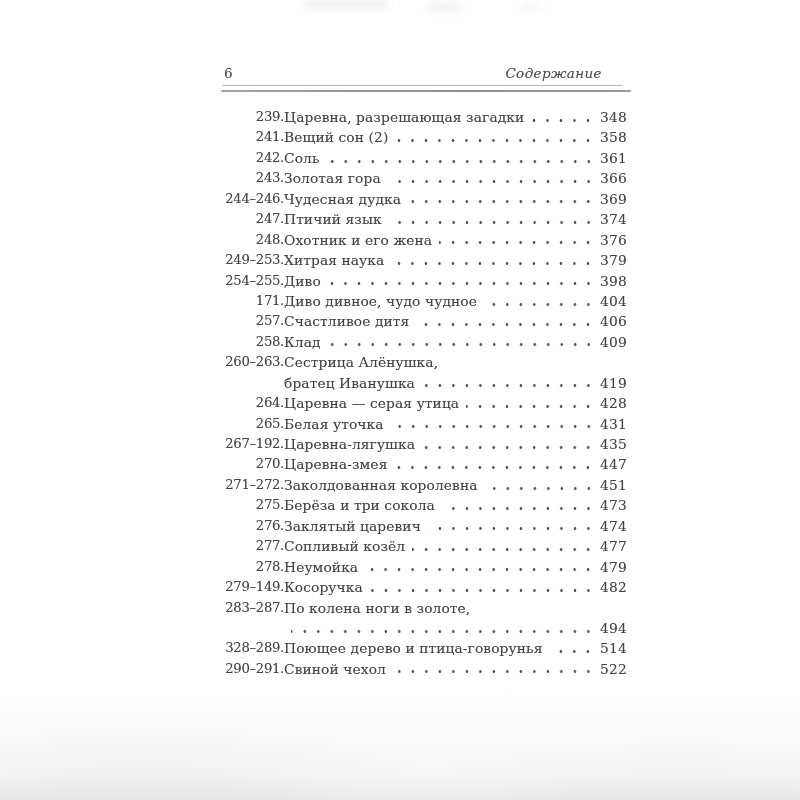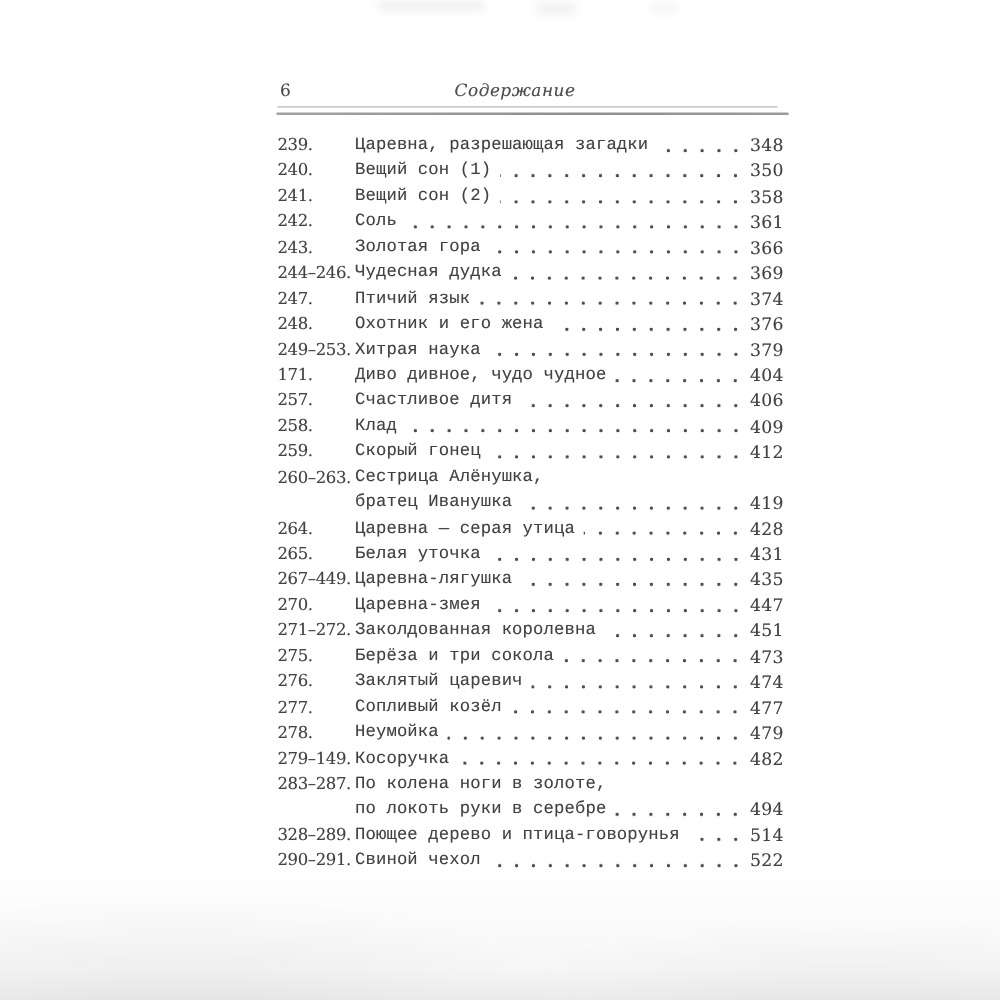--- a/index.html
+++ b/index.html
@@ -25,41 +25,42 @@
     position: absolute; left: 222px; top: 63px; width: 404px; height: 20px;
     color: #4d4d4d;
   }
   .folio {
     position: absolute; left: 2px; top: 2px;
     font-size: 13.5px; letter-spacing: .3px;
     text-shadow: 0 0 .6px rgba(70,70,70,.4);
   }
   .running-title {
     position: absolute; left: 0; top: 2px; width: 380px;
-    text-align: center; font-style: italic; font-size: 13.5px; letter-spacing: .4px;
+    text-align: right; font-style: italic; font-size: 13.5px; letter-spacing: .4px;
     text-shadow: 0 0 .6px rgba(70,70,70,.4);
   }
   .rule { position: absolute; }
   .rule1 { left: 222px; top: 85px; width: 400px; height: 1px; background: #b8b8b8; }
   .rule2 { left: 221px; top: 90px; width: 410px; height: 2px;
            background: linear-gradient(90deg, #a3a3a3, #8f8f8f 60%, #9b9b9b); border-radius: 1px; }
 
   .toc {
     position: absolute; left: 222px; top: 107px; width: 405px;
     color: #424242;
     font-size: 13.8px;
     text-shadow: 0 0 .6px rgba(66,66,66,.35);
   }
   .row { display: flex; height: 20.45px; line-height: 20.45px; }
   .num {
     flex: none; width: 62px;
     font-size: 13.2px; letter-spacing: -0.3px;
     white-space: nowrap;
-  }
-  .title { flex: none; white-space: nowrap; letter-spacing: .1px; font-family: Liberation Mono, monospace; }
+    text-align: right;
+  }
+  .title { flex: none; white-space: nowrap; letter-spacing: .1px; }
   .dots {
     flex: 1 1 auto; min-width: 10px;
     margin-left: 7px; margin-right: 4px;
     background-image: radial-gradient(circle, #4c4c4c 1.05px, rgba(0,0,0,0) 1.6px);
     background-size: 13.5px 5px;
     background-repeat: repeat-x;
     background-position: right 1px bottom 4.8px;
   }
   .pg { flex: none; white-space: nowrap; letter-spacing: .2px; }
 </style>
@@ -79,26 +80,20 @@
   <div class="rule rule2"></div>
 
   <main class="toc" id="toc">
       <div class="row">
         <span class="num">239.</span>
         <span class="title">Царевна, разрешающая загадки</span>
         <span class="dots"></span>
         <span class="pg">348</span>
       </div>
       <div class="row">
-        <span class="num">240.</span>
-        <span class="title">Вещий сон (1)</span>
-        <span class="dots"></span>
-        <span class="pg">350</span>
-      </div>
-      <div class="row">
         <span class="num">241.</span>
         <span class="title">Вещий сон (2)</span>
         <span class="dots"></span>
         <span class="pg">358</span>
       </div>
       <div class="row">
         <span class="num">242.</span>
         <span class="title">Соль</span>
         <span class="dots"></span>
         <span class="pg">361</span>
@@ -127,44 +122,44 @@
         <span class="dots"></span>
         <span class="pg">376</span>
       </div>
       <div class="row">
         <span class="num">249–253.</span>
         <span class="title">Хитрая наука</span>
         <span class="dots"></span>
         <span class="pg">379</span>
       </div>
       <div class="row">
+        <span class="num">254–255.</span>
+        <span class="title">Диво</span>
+        <span class="dots"></span>
+        <span class="pg">398</span>
+      </div>
+      <div class="row">
         <span class="num">171.</span>
         <span class="title">Диво дивное, чудо чудное</span>
         <span class="dots"></span>
         <span class="pg">404</span>
       </div>
       <div class="row">
         <span class="num">257.</span>
         <span class="title">Счастливое дитя</span>
         <span class="dots"></span>
         <span class="pg">406</span>
       </div>
       <div class="row">
         <span class="num">258.</span>
         <span class="title">Клад</span>
         <span class="dots"></span>
         <span class="pg">409</span>
       </div>
       <div class="row">
-        <span class="num">259.</span>
-        <span class="title">Скорый гонец</span>
-        <span class="dots"></span>
-        <span class="pg">412</span>
-      </div>
-      <div class="row">
         <span class="num">260–263.</span>
         <span class="title">Сестрица Алёнушка,</span>
       </div>
       <div class="row">
         <span class="num"></span>
         <span class="title">братец Иванушка</span>
         <span class="dots"></span>
         <span class="pg">419</span>
       </div>
       <div class="row">
@@ -173,21 +168,21 @@
         <span class="dots"></span>
         <span class="pg">428</span>
       </div>
       <div class="row">
         <span class="num">265.</span>
         <span class="title">Белая уточка</span>
         <span class="dots"></span>
         <span class="pg">431</span>
       </div>
       <div class="row">
-        <span class="num">267–449.</span>
+        <span class="num">267–192.</span>
         <span class="title">Царевна-лягушка</span>
         <span class="dots"></span>
         <span class="pg">435</span>
       </div>
       <div class="row">
         <span class="num">270.</span>
         <span class="title">Царевна-змея</span>
         <span class="dots"></span>
         <span class="pg">447</span>
       </div>
@@ -226,21 +221,20 @@
         <span class="title">Косоручка</span>
         <span class="dots"></span>
         <span class="pg">482</span>
       </div>
       <div class="row">
         <span class="num">283–287.</span>
         <span class="title">По колена ноги в золоте,</span>
       </div>
       <div class="row">
         <span class="num"></span>
-        <span class="title">по локоть руки в серебре</span>
         <span class="dots"></span>
         <span class="pg">494</span>
       </div>
       <div class="row">
         <span class="num">328–289.</span>
         <span class="title">Поющее дерево и птица-говорунья</span>
         <span class="dots"></span>
         <span class="pg">514</span>
       </div>
       <div class="row">

